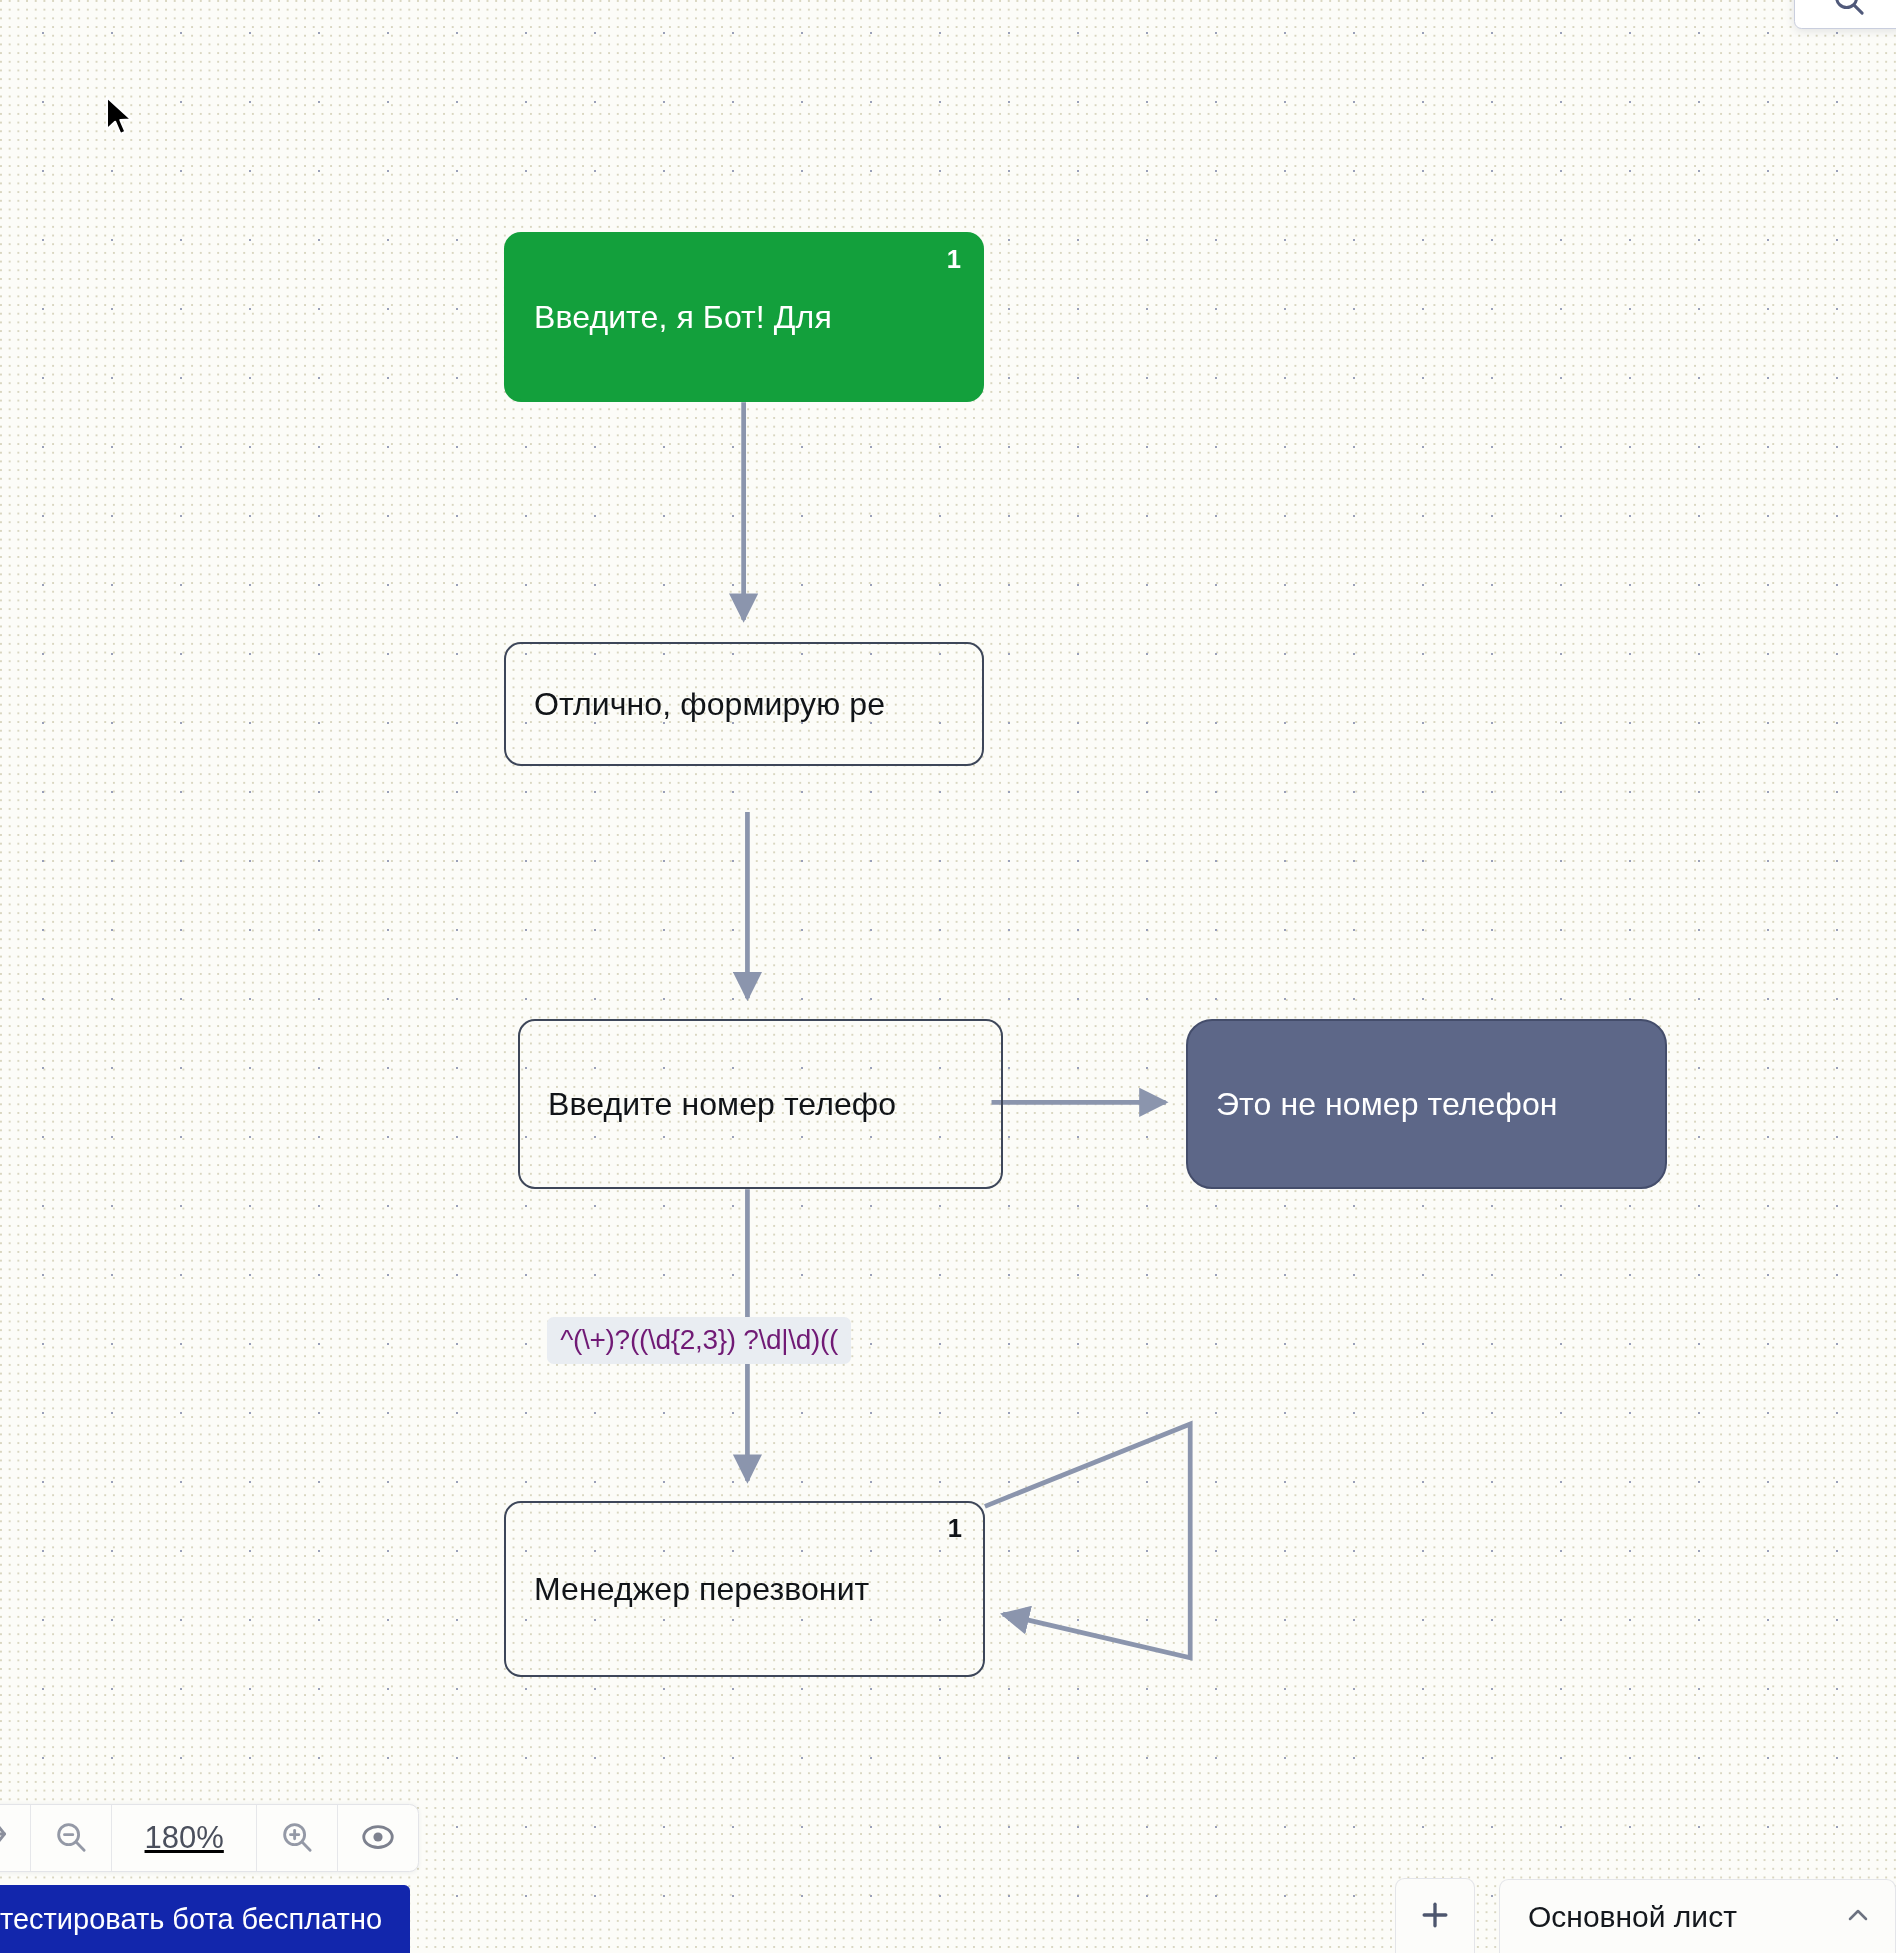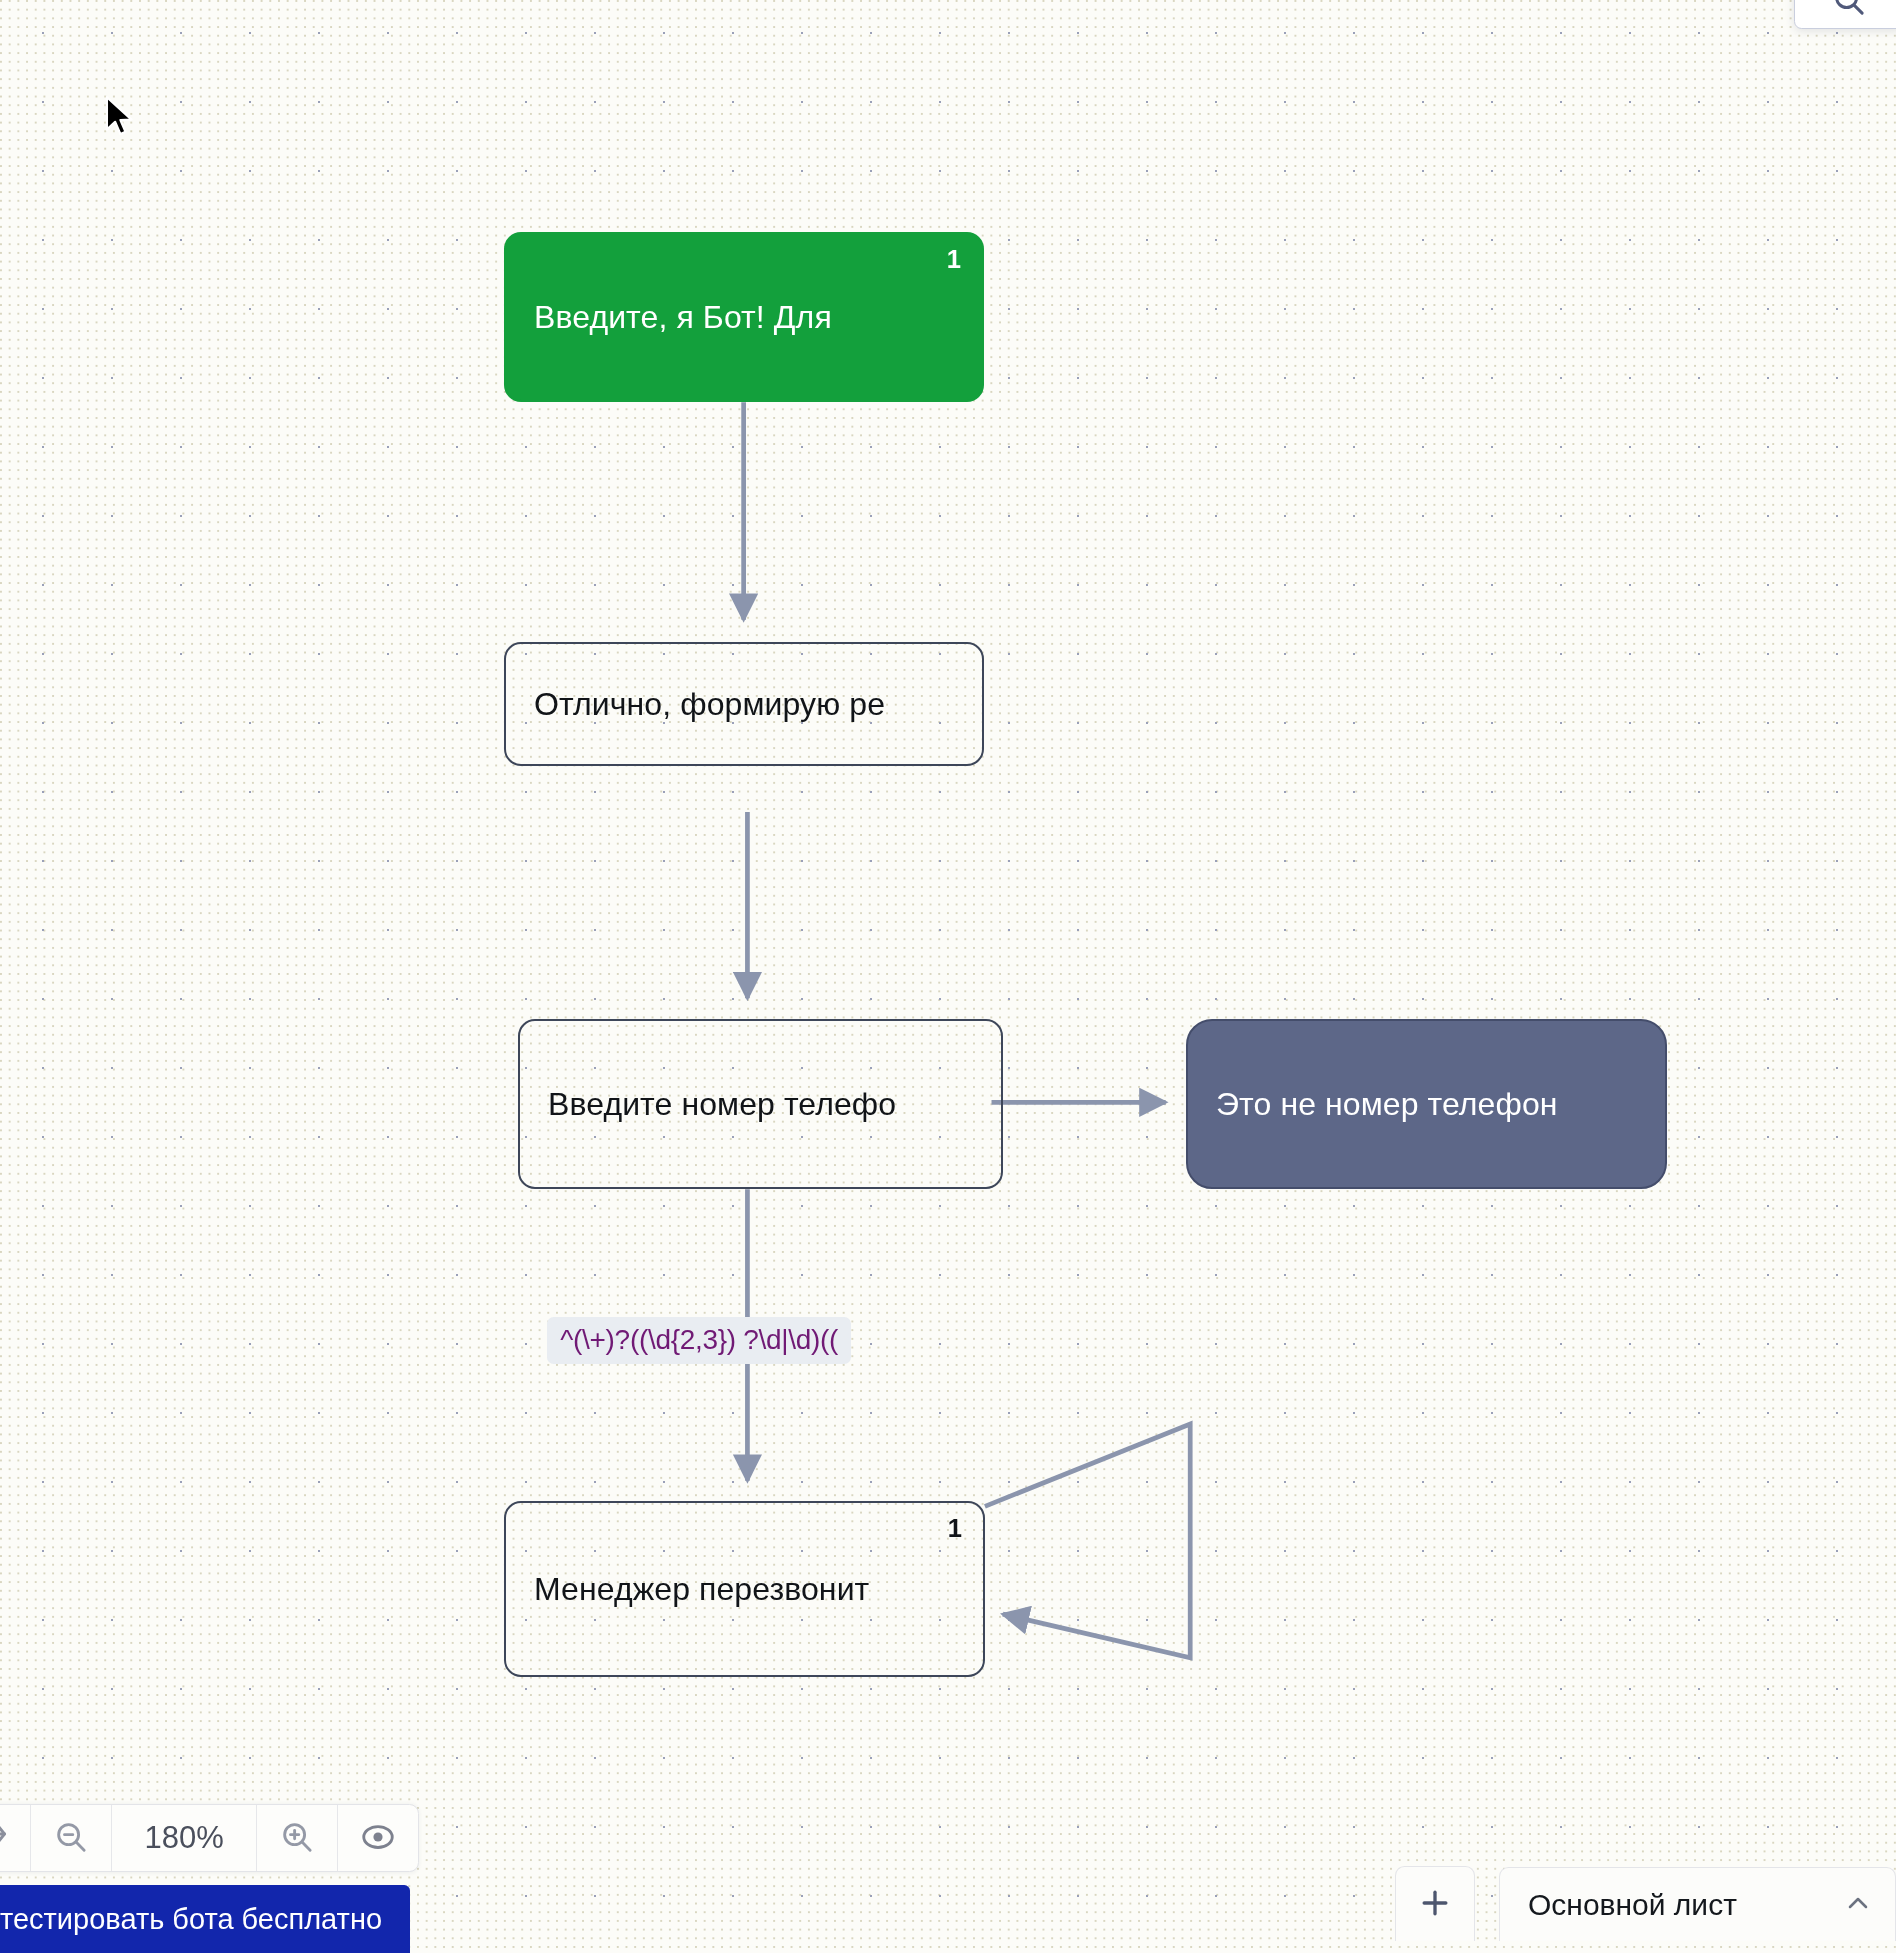--- a/index.html
+++ b/index.html
@@ -99,20 +99,21 @@
     border:0.9px solid #e3e4e8;
     border-radius:9.5px;
     display:flex;align-items:stretch;
     box-shadow:0 0.9px 4.7px rgba(40,50,80,.07);
     box-sizing:border-box;
   }
   #zoom-toolbar .tb-cell{
     display:flex;align-items:center;justify-content:center;
     padding:0 21px;
     border-right:0.9px solid #e6e7ea;
+    text-decoration:underline;
   }
   #zoom-toolbar .tb-cell:last-child{border-right:none;}
   #zoom-level{
     font-size:31px;color:#4a4f5c;padding:0 5.7px;min-width:91px;text-align:center;
   }
 
   
   #cta{
     position:absolute;left:-64px;bottom:0;
     height:68px;
@@ -121,21 +122,21 @@
     border-radius:0 5.7px 0 0;
     display:flex;align-items:center;
     padding:0 28px 0 64px;
     font-size:29px;
     white-space:nowrap;
     box-sizing:border-box;
   }
 
   
   #sheet-bar{
-    position:absolute;right:0;bottom:12px;
+    position:absolute;right:0;bottom:0;
     display:flex;align-items:flex-end;
     gap:24px;
   }
   #add-sheet{
     width:78px;height:74px;
     border:0.9px solid #e4e5e9;
     border-bottom:none;
     border-radius:9.5px 9.5px 0 0;
     background:#fcfcfa;
     display:flex;align-items:center;justify-content:center;

